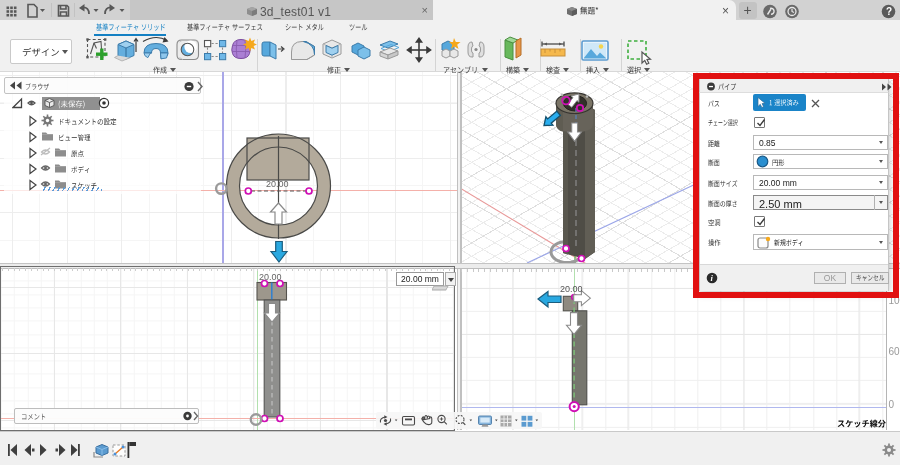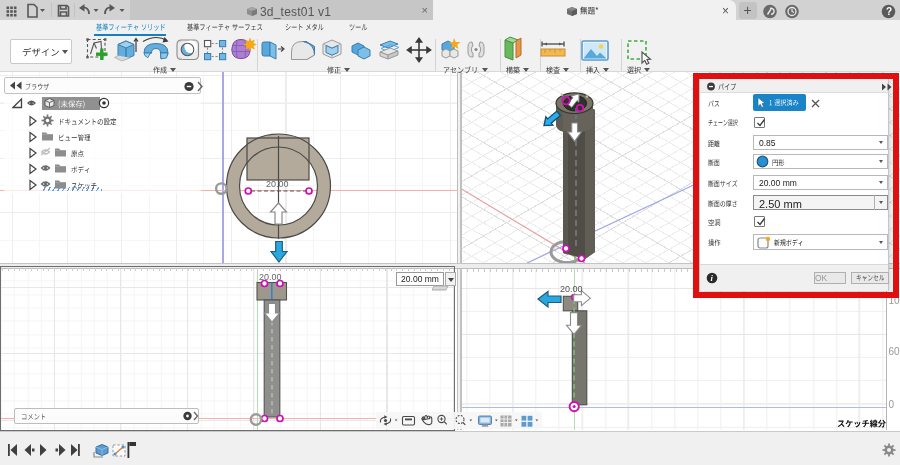--- a/index.html
+++ b/index.html
@@ -493,21 +493,21 @@
 <svg class="abs" style="left:757px;top:235.5px" width="14" height="13" viewBox="0 0 14 13">
       <rect x="1" y="2" width="10" height="10" rx="2" fill="#fdfdfd" stroke="#8a8a8a" stroke-width="1.2"></rect>
       <circle cx="11" cy="3" r="2.2" fill="#f5a81c"></circle>
     </svg>
 <div class="abs" style="left:879px;top:240.5px;width:0;height:0;border-left:2.8px solid transparent;border-right:2.8px solid transparent;border-top:3.8px solid #555"></div>
 <div class="abs" style="left:700px;top:264px;width:188px;height:26.5px;background:#f0f0f0;border-top:1px solid #d8d8d8"></div>
 <svg class="abs" style="left:706px;top:271.5px" width="12" height="12" viewBox="0 0 12 12">
       <circle cx="6" cy="6" r="5.3" fill="#2a2a2a"></circle>
       <text x="4.6" y="9" font-size="8.5" fill="#fff" font-family="Liberation Serif" font-style="italic" font-weight="bold">i</text>
     </svg>
-<div class="abs" style="left:814px;top:271.5px;width:32px;height:12.5px;background:#e9e9e9;border:1px solid #b0b0b0;font-size:8.5px;color:#999;text-align:left;line-height:11.5px">OK</div>
+<div class="abs" style="left:814px;top:271.5px;width:32px;height:12.5px;background:#e9e9e9;border:1px solid #b0b0b0;font-size:8.5px;color:#999;text-align:center;line-height:11.5px">OK</div>
 <div class="abs" style="left:851px;top:271.5px;width:38px;height:12.5px;background:#e9e9e9;border:1px solid #b0b0b0"></div>
 <div class="abs" style="left:692.5px;top:72.5px;width:206px;height:225px;border:6px solid #e11010"></div>
 <svg style="position:absolute;left:580.0px;top:3.8px;overflow:visible" width="20" height="14">
       <path transform="translate(0,9.7)" d="M2.6 -0.9C2.7 -0.5 2.8 0.2 2.8 0.6L3.3 0.5C3.3 0.1 3.2 -0.5 3.1 -1ZM4.2 -0.9C4.3 -0.5 4.5 0.2 4.6 0.6L5.2 0.5C5.1 0.1 4.9 -0.6 4.7 -1.1ZM5.7 -1C6.1 -0.5 6.5 0.2 6.7 0.7L7.3 0.5C7.1 0 6.6 -0.7 6.2 -1.2ZM1.3 -1.2C1.1 -0.6 0.7 0.1 0.4 0.4L0.9 0.7C1.3 0.3 1.6 -0.4 1.8 -1ZM0.5 -2.1V-1.5H7.1V-2.1H6.1V-3.5H7.2V-4.1H6.1V-5.5H6.9V-6.1H2.1C2.2 -6.4 2.4 -6.6 2.5 -6.9L1.9 -7.1C1.6 -6.2 1 -5.4 0.3 -4.9C0.5 -4.8 0.7 -4.6 0.8 -4.4C1 -4.7 1.2 -4.9 1.5 -5.2V-4.1H0.4V-3.5H1.5V-2.1ZM2.8 -5.5V-4.1H2V-5.5ZM3.3 -5.5H4.2V-4.1H3.3ZM4.7 -5.5H5.6V-4.1H4.7ZM2.8 -3.5V-2.1H2V-3.5ZM3.3 -3.5H4.2V-2.1H3.3ZM4.7 -3.5H5.6V-2.1H4.7Z M8.9 -5.2H10.3V-4.5H8.9ZM8.9 -6.2H10.3V-5.6H8.9ZM8.4 -6.7V-4.1H10.9V-6.7ZM12.1 -4H13.9V-3.4H12.1ZM12.1 -2.9H13.9V-2.3H12.1ZM12.1 -5.1H13.9V-4.4H12.1ZM12.2 -1.7C11.9 -1.3 11.4 -0.9 10.9 -0.6C11.1 -0.6 11.2 -0.4 11.3 -0.3C11.8 -0.5 12.3 -1 12.7 -1.5ZM13.2 -1.4C13.7 -1.1 14.2 -0.6 14.4 -0.3L14.8 -0.6C14.6 -0.9 14.1 -1.4 13.6 -1.7ZM8.4 -2.5C8.4 -1.5 8.3 -0.3 7.8 0.3C7.9 0.4 8.1 0.6 8.2 0.7C8.5 0.3 8.6 -0.2 8.8 -0.8C9.4 0.3 10.6 0.5 12.2 0.5H14.7C14.7 0.3 14.8 0.1 14.9 -0.1C14.4 -0 12.5 -0 12.2 -0C11.3 -0 10.5 -0.1 9.9 -0.4V-1.6H11.2V-2H9.9V-2.9H11.3V-3.4H7.9V-2.9H9.4V-0.7C9.2 -0.9 9 -1.2 8.8 -1.5C8.9 -1.8 8.9 -2.2 8.9 -2.5ZM11.6 -5.5V-1.8H14.4V-5.5H13L13.2 -6.2H14.7V-6.6H11.3V-6.2H12.7C12.6 -6 12.6 -5.7 12.5 -5.5Z M16.3 -4 16.9 -4.8 17.5 -4 17.8 -4.2 17.3 -5.1 18.2 -5.5 18 -5.9 17.2 -5.7 17.1 -6.7H16.7L16.6 -5.7L15.7 -5.9L15.6 -5.5L16.4 -5.1L16 -4.2Z" fill="#333"></path>
     </svg>
 <svg style="position:absolute;left:21.5px;top:44.7px;overflow:visible" width="39" height="15">
       <path transform="translate(0,10.8)" d="M1.9 -6.9V-6.1C2.2 -6.1 2.5 -6.1 2.8 -6.1C3.3 -6.1 5.5 -6.1 6 -6.1C6.3 -6.1 6.6 -6.1 6.9 -6.1V-6.9C6.6 -6.8 6.3 -6.8 6 -6.8C5.5 -6.8 3.3 -6.8 2.8 -6.8C2.5 -6.8 2.2 -6.8 1.9 -6.9ZM7.4 -7.6 6.9 -7.4C7.1 -7.1 7.5 -6.5 7.6 -6.1L8.1 -6.3C8 -6.7 7.6 -7.3 7.4 -7.6ZM8.4 -8 7.9 -7.8C8.2 -7.4 8.5 -6.9 8.7 -6.5L9.2 -6.7C9 -7.1 8.7 -7.7 8.4 -8ZM0.8 -4.5V-3.7C1.1 -3.8 1.3 -3.8 1.6 -3.8H4.4C4.4 -2.9 4.3 -2.1 3.9 -1.4C3.5 -0.8 2.8 -0.3 2.1 0L2.8 0.5C3.6 0.1 4.3 -0.6 4.7 -1.2C5 -1.9 5.2 -2.7 5.2 -3.8H7.8C8 -3.8 8.3 -3.7 8.5 -3.7V-4.5C8.3 -4.5 8 -4.5 7.8 -4.5C7.3 -4.5 2.2 -4.5 1.6 -4.5C1.3 -4.5 1.1 -4.5 0.8 -4.5Z M16.9 -7.2 16.4 -7C16.6 -6.7 16.8 -6.1 17 -5.7L17.4 -5.9C17.3 -6.3 17.1 -6.8 16.9 -7.2ZM17.8 -7.5 17.4 -7.3C17.6 -7 17.8 -6.4 17.9 -6L18.4 -6.2C18.3 -6.5 18 -7.1 17.8 -7.5ZM9.9 -5.3V-4.4C10 -4.5 10.4 -4.5 10.8 -4.5H11.8V-3C11.8 -2.6 11.8 -2.2 11.8 -2.1H12.6C12.6 -2.2 12.6 -2.6 12.6 -3V-4.5H15.2V-4.1C15.2 -1.5 14.4 -0.6 12.7 0L13.3 0.6C15.5 -0.4 16 -1.7 16 -4.2V-4.5H17C17.4 -4.5 17.8 -4.5 17.9 -4.5V-5.3C17.8 -5.2 17.4 -5.2 17 -5.2H16V-6.4C16 -6.7 16 -7.1 16 -7.1H15.2C15.2 -7.1 15.2 -6.7 15.2 -6.4V-5.2H12.6V-6.4C12.6 -6.7 12.6 -7 12.6 -7.1H11.8C11.8 -6.9 11.8 -6.6 11.8 -6.4V-5.2H10.8C10.4 -5.2 9.9 -5.2 9.9 -5.3Z M19.6 -3.4 20 -2.7C21.3 -3.1 22.6 -3.6 23.6 -4.2V-0.7C23.6 -0.4 23.5 0.1 23.5 0.3H24.4C24.4 0.1 24.4 -0.4 24.4 -0.7V-4.7C25.3 -5.3 26.2 -6 26.9 -6.8L26.3 -7.4C25.6 -6.6 24.7 -5.8 23.7 -5.2C22.7 -4.5 21.2 -3.8 19.6 -3.4Z M30.3 -6.9 29.8 -6.3C30.5 -5.8 31.7 -4.8 32.1 -4.4L32.7 -4.9C32.2 -5.5 31 -6.4 30.3 -6.9ZM29.5 -0.6 30 0.2C31.6 -0.1 32.8 -0.7 33.7 -1.3C35.1 -2.2 36.2 -3.4 36.9 -4.6L36.4 -5.4C35.9 -4.3 34.7 -2.9 33.3 -2C32.4 -1.4 31.2 -0.8 29.5 -0.6Z" fill="#333"></path>
     </svg>
 <svg style="position:absolute;left:96.0px;top:21.4px;overflow:visible" width="71" height="13">
       <path transform="translate(0,9.1)" d="M4.2 -6.6V-5.9H2V-6.6H1.5V-5.9H0.6V-5.4H1.5V-2.8H0.3V-2.3H1.6C1.3 -1.8 0.7 -1.3 0.2 -1C0.3 -0.9 0.5 -0.7 0.5 -0.6C1.1 -0.9 1.8 -1.6 2.1 -2.3H4.1C4.5 -1.6 5.1 -1 5.7 -0.6C5.7 -0.8 5.9 -1 6 -1.1C5.4 -1.4 4.9 -1.8 4.6 -2.3H5.9V-2.8H4.7V-5.4H5.6V-5.9H4.7V-6.6ZM2 -5.4H4.2V-4.8H2ZM2.8 -2.1V-1.4H1.6V-0.9H2.8V-0.1H0.8V0.4H5.4V-0.1H3.3V-0.9H4.6V-1.4H3.3V-2.1ZM2 -4.4H4.2V-3.8H2ZM2 -3.4H4.2V-2.8H2Z M6.9 -6.2C7.2 -6 7.6 -5.7 7.9 -5.5L8.1 -6C7.9 -6.2 7.4 -6.4 7.1 -6.6ZM6.4 -4.9C6.7 -4.7 7.2 -4.5 7.4 -4.3L7.6 -4.7C7.4 -4.9 7 -5.2 6.6 -5.3ZM6.6 -2.4 6.9 -1.9C7.3 -2.4 7.7 -3 8 -3.6L7.8 -4C7.4 -3.4 6.9 -2.7 6.6 -2.4ZM6.5 -1.5V-0.9H9V0.6H9.5V-0.9H12V-1.5H9.5V-2.1H9V-1.5ZM10.2 -6.6C10.2 -6.4 10 -6.1 9.9 -5.8H9.1C9.2 -6 9.3 -6.2 9.4 -6.5L8.9 -6.7C8.6 -5.9 8.2 -5.1 7.7 -4.6C7.8 -4.6 8 -4.3 8 -4.2C8.2 -4.4 8.3 -4.6 8.4 -4.7V-2.2H11.9V-2.6H10.3V-3.2H11.6V-3.7H10.3V-4.3H11.6V-4.7H10.3V-5.3H11.7V-5.8H10.4C10.5 -6 10.6 -6.3 10.7 -6.5ZM8.9 -5.3H9.9V-4.7H8.9ZM8.9 -2.6V-3.2H9.9V-2.6ZM8.9 -4.3H9.9V-3.7H8.9Z M17.6 -5.3 17.3 -5.6C17.1 -5.5 17 -5.5 16.9 -5.5C16.6 -5.5 14.2 -5.5 13.8 -5.5C13.6 -5.5 13.4 -5.5 13.2 -5.6V-4.9C13.4 -4.9 13.6 -4.9 13.8 -4.9C14.2 -4.9 16.6 -4.9 17 -4.9C16.9 -4.1 16.6 -3 16.2 -2.3C15.7 -1.5 15 -0.8 13.8 -0.4L14.2 0.2C15.3 -0.3 16.1 -1 16.6 -1.9C17.1 -2.8 17.4 -4 17.5 -4.9C17.6 -5 17.6 -5.1 17.6 -5.3Z M19.2 -2 19.5 -1.5C20.2 -1.7 20.9 -2.1 21.4 -2.5V-0.1C21.4 0.2 21.4 0.5 21.4 0.6H21.9C21.9 0.5 21.9 0.2 21.9 -0.1V-2.9C22.5 -3.4 23 -3.9 23.3 -4.4L22.9 -4.8C22.6 -4.3 22 -3.7 21.5 -3.2C21 -2.8 20.1 -2.3 19.2 -2Z M25.3 -3.4V-2.6C25.5 -2.7 25.8 -2.7 26.1 -2.7C26.6 -2.7 29.1 -2.7 29.5 -2.7C29.8 -2.7 30.1 -2.7 30.2 -2.6V-3.4C30 -3.4 29.8 -3.4 29.5 -3.4C29.1 -3.4 26.6 -3.4 26.1 -3.4C25.8 -3.4 25.5 -3.4 25.3 -3.4Z M31.4 -3.6V-3C31.5 -3 31.7 -3 31.9 -3H33.7C33.7 -1.6 33.2 -0.7 32.2 -0.1L32.7 0.3C33.7 -0.5 34.2 -1.5 34.2 -3H36C36.1 -3 36.3 -3 36.4 -3V-3.6C36.3 -3.6 36.1 -3.6 35.9 -3.6H34.2V-5.1C34.7 -5.2 35.2 -5.3 35.5 -5.4C35.6 -5.4 35.7 -5.5 35.8 -5.5L35.5 -6.1C35.2 -5.9 34.5 -5.7 33.9 -5.6C33.2 -5.5 32.3 -5.5 31.8 -5.5L32 -4.9C32.4 -4.9 33.1 -4.9 33.7 -5V-3.6H31.9C31.7 -3.6 31.5 -3.6 31.4 -3.6Z M42.3 -3.8 42 -4C41.9 -4 41.8 -4 41.8 -3.9C41.6 -3.9 40.5 -3.6 39.6 -3.4L39.4 -4.3C39.4 -4.5 39.4 -4.7 39.3 -4.8L38.8 -4.7C38.9 -4.6 38.9 -4.4 39 -4.2L39.2 -3.3L38.4 -3.1C38.2 -3.1 38.1 -3 37.9 -3L38 -2.4L39.3 -2.7L39.9 0.1C39.9 0.3 40 0.5 40 0.7L40.5 0.5C40.5 0.4 40.4 0.2 40.4 0C40.3 -0.3 40 -1.7 39.7 -2.9L41.6 -3.3C41.4 -2.9 40.9 -2.1 40.6 -1.7L41 -1.4C41.4 -2 42 -3.1 42.3 -3.8Z M46.6 -0.3 47.1 0.2C48.1 -0.4 48.8 -1.3 49.3 -2.2C49.7 -3.1 49.9 -4.1 50.1 -5C50.1 -5.2 50.2 -5.5 50.2 -5.7L49.6 -5.8C49.6 -5.6 49.6 -5.3 49.6 -5.1C49.5 -4.4 49.3 -3.5 48.8 -2.6C48.3 -1.7 47.6 -0.8 46.6 -0.3ZM46.2 -5.7 45.7 -5.4C46 -4.9 46.5 -3.8 46.8 -3.1L47.3 -3.4C47 -4 46.5 -5.2 46.2 -5.7Z M55.9 -6H55.3C55.4 -5.8 55.4 -5.6 55.4 -5.3C55.4 -5 55.4 -4.4 55.4 -4.1C55.4 -2.6 55.3 -1.9 54.9 -1.3C54.5 -0.7 54 -0.4 53.4 -0.2L53.8 0.3C54.2 0.1 54.9 -0.2 55.3 -0.8C55.7 -1.5 55.9 -2.1 55.9 -4C55.9 -4.3 55.9 -5 55.9 -5.3C55.9 -5.6 55.9 -5.8 55.9 -6ZM53.1 -5.9H52.5C52.5 -5.8 52.5 -5.5 52.5 -5.4C52.5 -5.1 52.5 -3.1 52.5 -2.7C52.5 -2.5 52.5 -2.2 52.5 -2.1H53.1C53.1 -2.3 53 -2.5 53 -2.7C53 -3.1 53 -5.1 53 -5.4C53 -5.6 53.1 -5.8 53.1 -5.9Z M60.3 -4.6 59.8 -4.4C60 -4 60.2 -3 60.3 -2.6L60.8 -2.8C60.7 -3.2 60.4 -4.2 60.3 -4.6ZM62.5 -4.1 62 -4.3C61.9 -3.3 61.6 -2.3 61.1 -1.6C60.6 -0.8 59.8 -0.2 59.1 0.1L59.5 0.6C60.2 0.3 61 -0.4 61.5 -1.3C62 -2 62.3 -2.8 62.4 -3.7C62.4 -3.8 62.5 -3.9 62.5 -4.1ZM58.9 -4.2 58.4 -3.9C58.5 -3.6 58.9 -2.6 58.9 -2.1L59.4 -2.4C59.3 -2.8 59 -3.8 58.9 -4.2Z M67.5 -5.7 67.2 -5.5C67.4 -5.1 67.6 -4.7 67.7 -4.3L68.1 -4.5C67.9 -4.9 67.7 -5.4 67.5 -5.7ZM68.3 -6.1 67.9 -5.9C68.1 -5.5 68.3 -5.1 68.5 -4.7L68.8 -4.9C68.7 -5.3 68.4 -5.8 68.3 -6.1ZM65.3 -0.6C65.3 -0.3 65.3 0.1 65.3 0.3H65.9C65.9 0.1 65.9 -0.3 65.9 -0.6V-3.2C66.5 -2.9 67.6 -2.4 68.3 -1.9L68.5 -2.6C67.8 -3 66.7 -3.6 65.9 -3.9V-5.2C65.9 -5.4 65.9 -5.8 65.9 -6H65.3C65.3 -5.8 65.3 -5.4 65.3 -5.2C65.3 -4.5 65.3 -1 65.3 -0.6Z" fill="#1480c3"></path>

